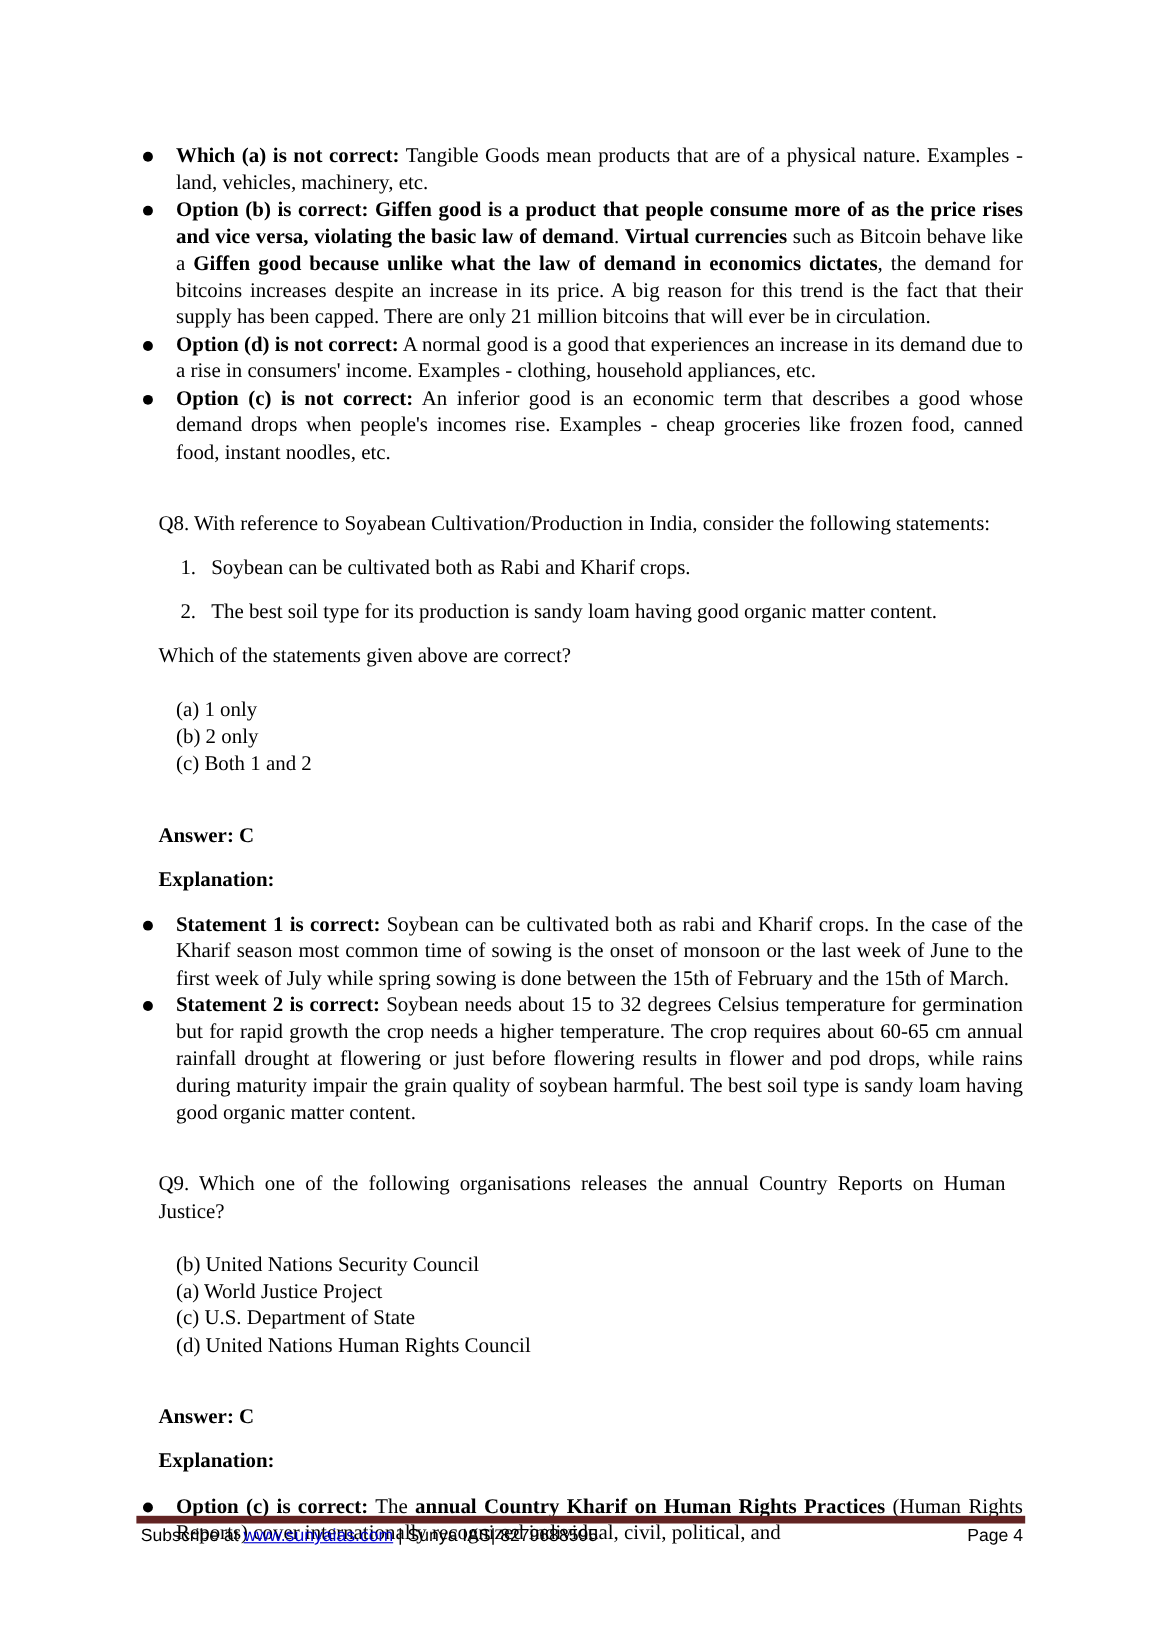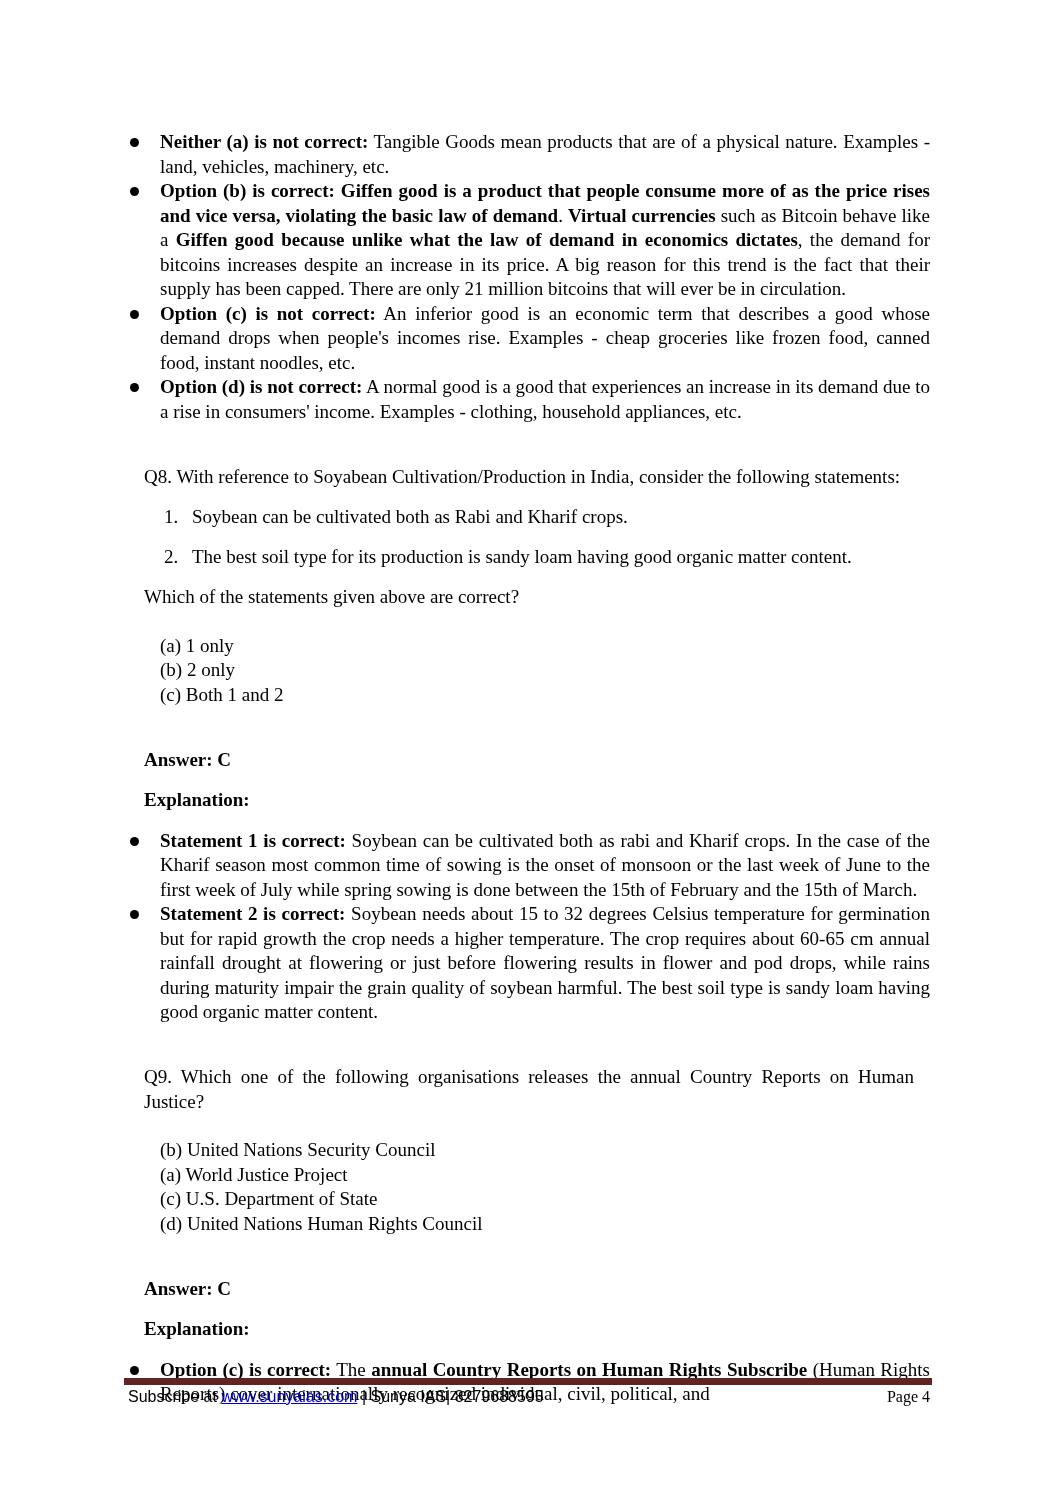--- a/index.html
+++ b/index.html
@@ -13,32 +13,32 @@
   b { font-weight: bold; }
   ol.stmts { margin: 0; padding: 0; list-style: none; }
   ol.stmts li { padding-left: 36px; position: relative; margin-top: 15px; }
   ol.stmts li .num { display: inline-block; width: 28px; }
   .opts { margin: 24px 0 0 0; padding-left: 32px; }
   .opts div { line-height: 24.5px; }
   .gap { height: 24.5px; }
   .footer-bar { position: absolute; left: 124px; top: 1378px; width: 808px; height: 7px; background: #622423; }
   .footer { position: absolute; left: 128px; top: 1388px; width: 802px; font-family: "Liberation Sans", "DejaVu Sans", sans-serif; font-size: 16px; color: #000; }
   .footer a { color: #0000cc; text-decoration: underline; }
-  .footer .page-num { position: absolute; right: 0; top: 0; font-family: Liberation Serif, serif; }
+  .footer .page-num { position: absolute; right: 0; top: 0; }
 </style>
 </head>
 <body>
 
 <div class="page">
 
   <ul class="bullets">
-    <li><span class="dot"></span><b>Neither (a) is not correct:</b><span> Tangible Goods mean products that are of a physical nature. Examples - land, vehicles, machinery, etc.</span></li>
+    <li><span class="dot"></span><b>Which (a) is not correct:</b><span> Tangible Goods mean products that are of a physical nature. Examples - land, vehicles, machinery, etc.</span></li>
     <li><span class="dot"></span><b>Option (b) is correct:</b><b> Giffen good is a product that people consume more of as the price rises and vice versa, violating the basic law of demand</b><span>. </span><b>Virtual currencies</b><span> such as Bitcoin behave like a </span><b>Giffen good because unlike what the law of demand in economics dictates</b><span>, the demand for bitcoins increases despite an increase in its price. A big reason for this trend is the fact that their supply has been capped. There are only 21 million bitcoins that will ever be in circulation.</span></li>
+    <li><span class="dot"></span><b>Option (d) is not correct:</b><span> A normal good is a good that experiences an increase in its demand due to a rise in consumers' income. Examples - clothing, household appliances, etc.</span></li>
     <li><span class="dot"></span><b>Option (c) is not correct:</b><span> An inferior good is an economic term that describes a good whose demand drops when people's incomes rise. Examples - cheap groceries like frozen food, canned food, instant noodles, etc.</span></li>
-    <li><span class="dot"></span><b>Option (d) is not correct:</b><span> A normal good is a good that experiences an increase in its demand due to a rise in consumers' income. Examples - clothing, household appliances, etc.</span></li>
   </ul>
 
   <div class="gap"></div>
 
   <p>Q8. With reference to Soyabean Cultivation/Production in India, consider the following statements:</p>
   <ol class="stmts">
     <li><span class="num">1.</span><span>Soybean can be cultivated both as Rabi and Kharif crops.</span></li>
     <li><span class="num">2.</span><span>The best soil type for its production is sandy loam having good organic matter content.</span></li>
   </ol>
   <p>Which of the statements given above are correct?</p>
@@ -67,21 +67,21 @@
     <div>(a) World Justice Project</div>
     <div>(c) U.S. Department of State</div>
     <div>(d) United Nations Human Rights Council</div>
   </div>
 
   <div class="gap"></div>
 
   <p><b>Answer: C</b></p>
   <p><b>Explanation:</b></p>
   <ul class="bullets">
-    <li><span class="dot"></span><b>Option (c) is correct:</b><span> The </span><b>annual Country Reports on Human Rights Subscribe</b><span> (Human Rights Reports) cover internationally recognized individual, civil, political, and</span></li>
+    <li><span class="dot"></span><b>Option (c) is correct:</b><span> The </span><b>annual Country Kharif on Human Rights Practices</b><span> (Human Rights Reports) cover internationally recognized individual, civil, political, and</span></li>
   </ul>
 </div>
 
 <div class="footer-bar" style="background: rgb(98, 36, 35);"></div>
 <div class="footer">
   <span>Subscribe at </span><a>www.sunyaias.com</a><span> | Sunya IAS| 8279688595</span>
   <span class="page-num">Page 4</span>
 </div>
 
 </body></html>

